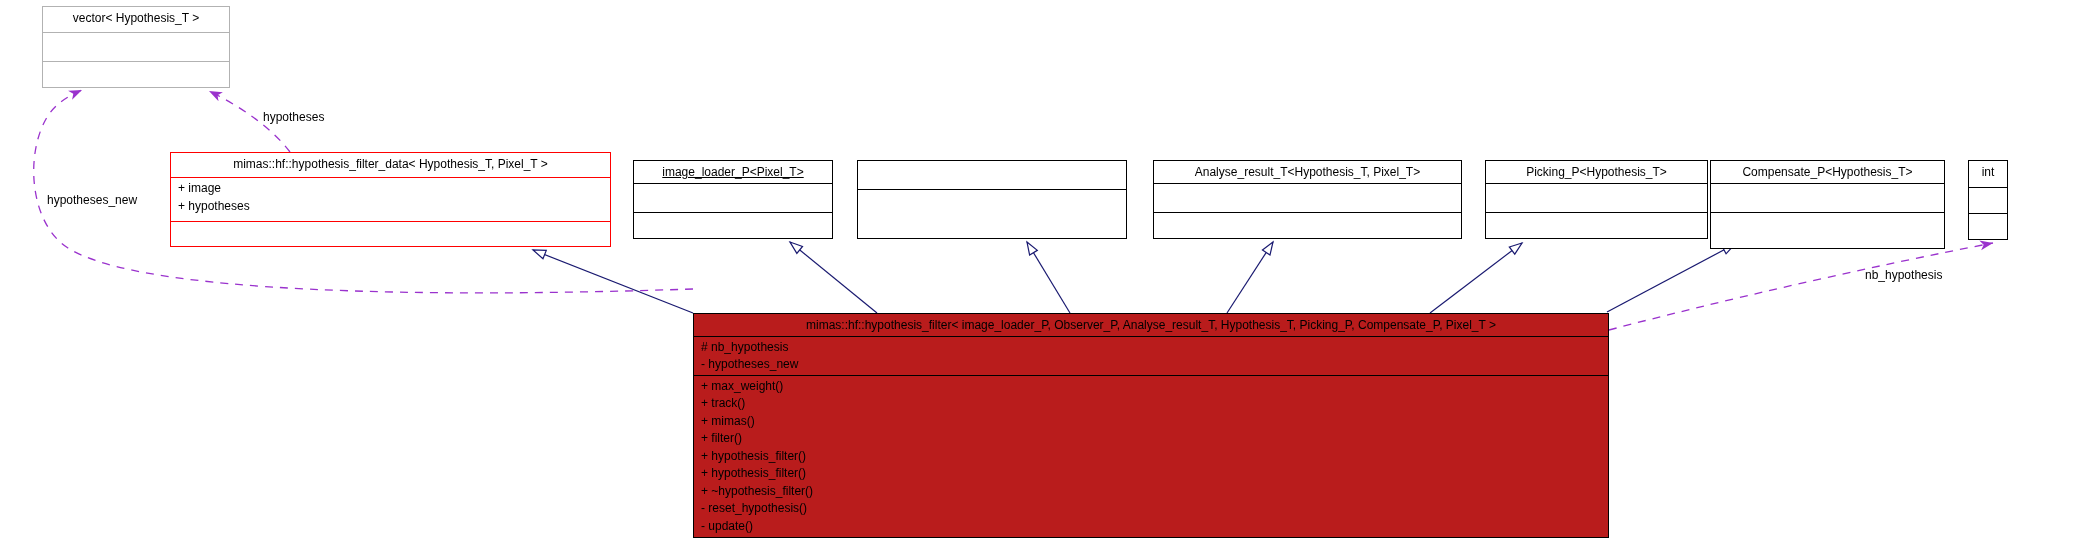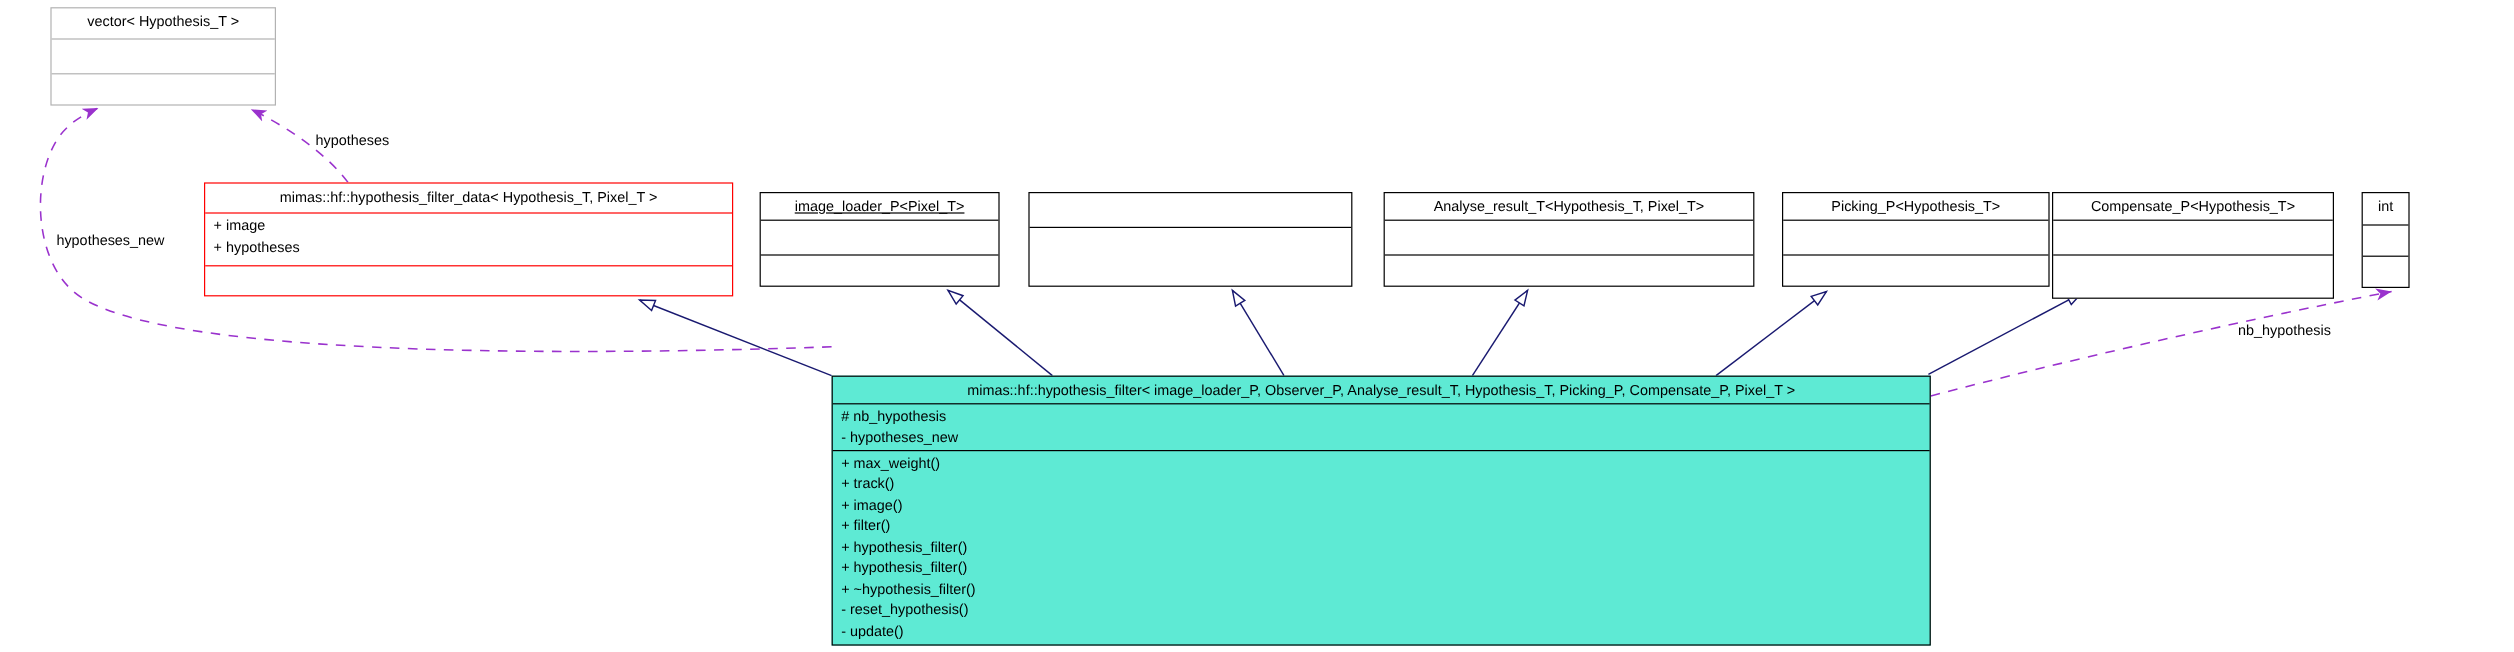--- a/index.html
+++ b/index.html
@@ -35,21 +35,21 @@
     padding:2px 7px;
     line-height:17.5px;
     text-align:left;
     white-space:nowrap;
   }
   .uml-box .compartment:last-child, .uml-box .empty-last{border-bottom:none;flex:1;}
   .box-vector{border-color:#b2b2b2;color:#000;}
   .box-vector .title,.box-vector .compartment{border-color:#b2b2b2;}
   .box-red{border-color:#ff0000;}
   .box-red .title,.box-red .compartment{border-color:#ff0000;}
-  .box-gray{background:#5eead4;}
+  .box-gray{background:#b91c1c;}
   .box-gray .title,.box-gray .compartment{border-color:#000000;}
   .methods{line-height:17.4px;padding-top:3px;}
   .edge-label{
     position:absolute;z-index:2;
     white-space:nowrap;
   }
 </style>
 </head>
 <body>
 
@@ -129,21 +129,21 @@
 
   <div class="uml-box box-gray" style="left:693px;top:313px;width:916px;height:225px;">
     <div class="title" style="height:26px;">mimas::hf::hypothesis_filter&lt; image_loader_P, Observer_P, Analyse_result_T, Hypothesis_T, Picking_P, Compensate_P, Pixel_T &gt;</div>
     <div class="compartment" style="height:39px;">
       <div># nb_hypothesis</div>
       <div>- hypotheses_new</div>
     </div>
     <div class="compartment methods empty-last">
       <div>+ max_weight()</div>
       <div>+ track()</div>
-      <div>+ image()</div>
+      <div>+ mimas()</div>
       <div>+ filter()</div>
       <div>+ hypothesis_filter()</div>
       <div>+ hypothesis_filter()</div>
       <div>+ ~hypothesis_filter()</div>
       <div>- reset_hypothesis()</div>
       <div>- update()</div>
     </div>
   </div>
 
   <div class="edge-label" style="left:263px;top:110px;">hypotheses</div>

